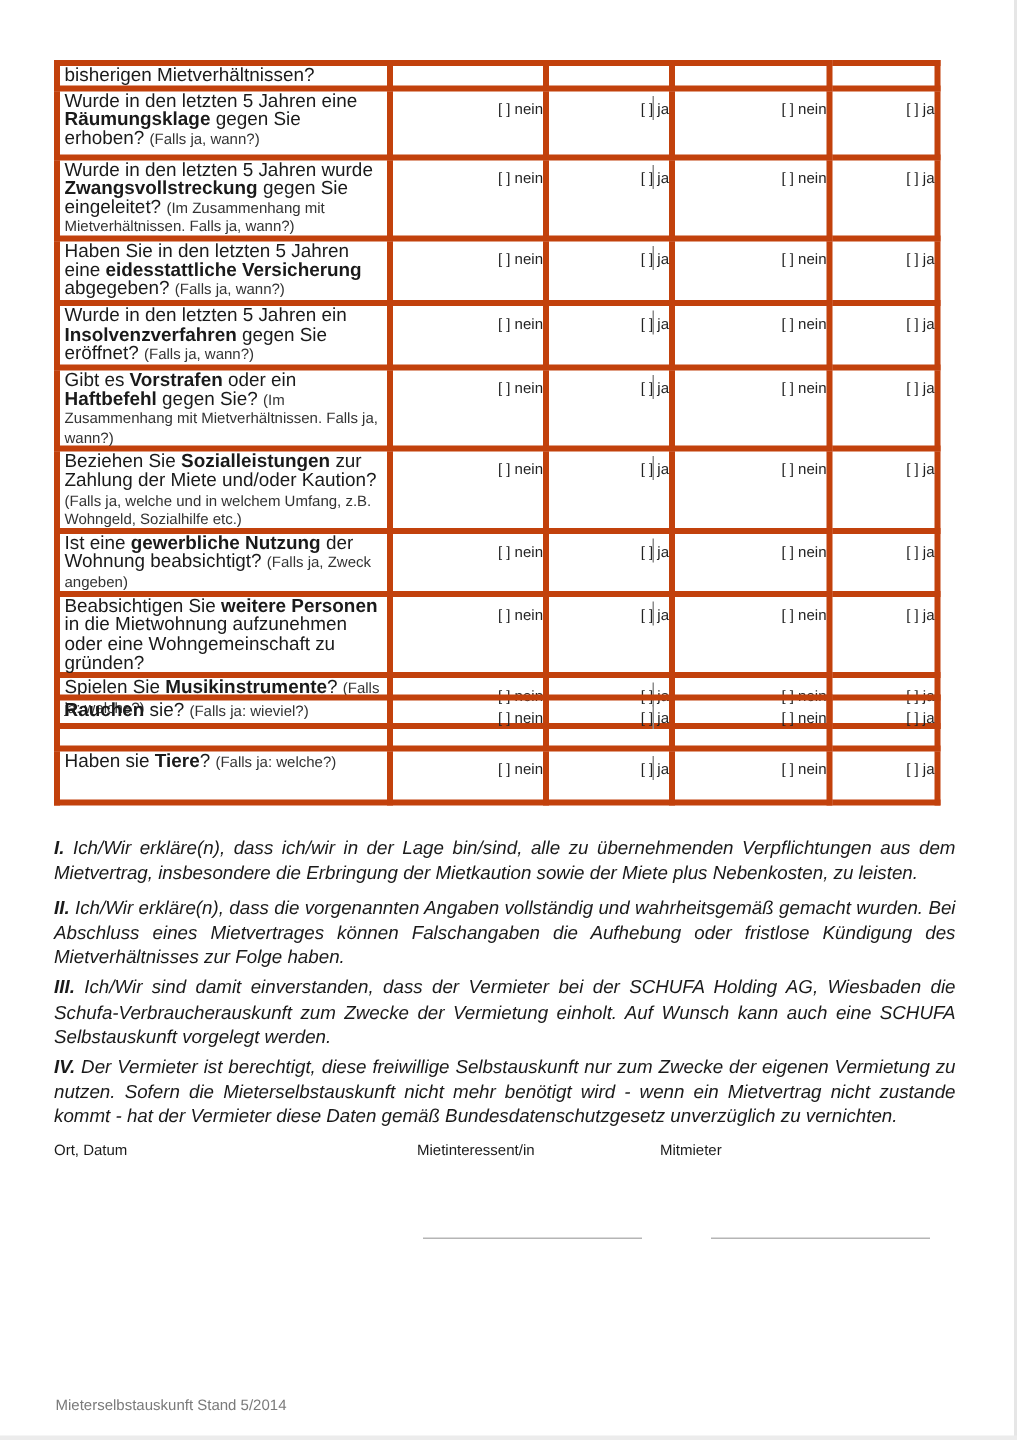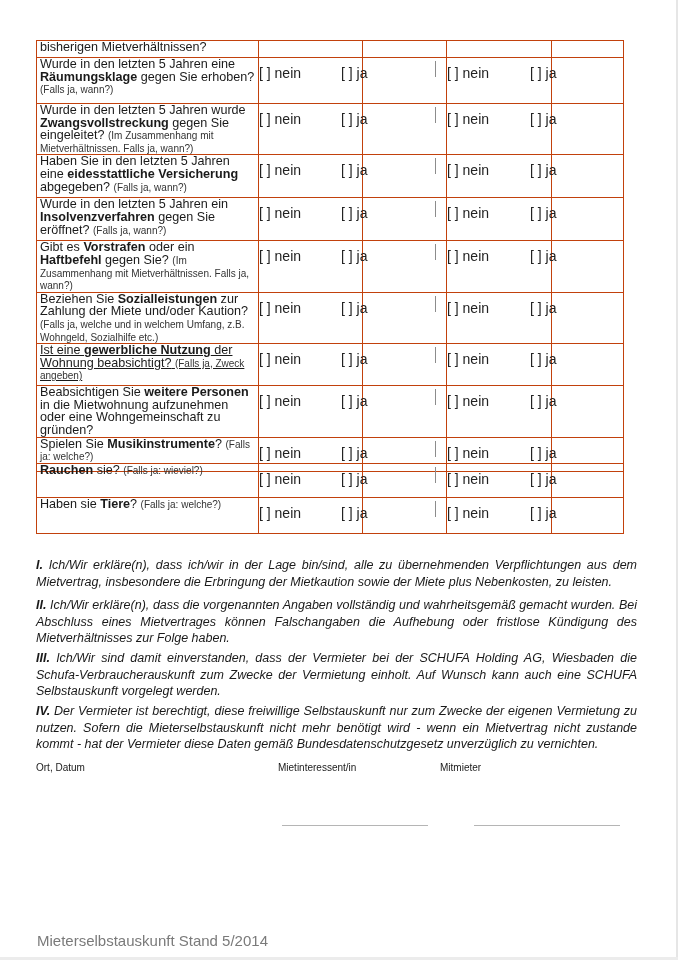--- a/index.html
+++ b/index.html
@@ -11,41 +11,41 @@
   }
   .edge { position: absolute; left: 676px; top: 0; width: 2px; height: 960px; background: #e6e6e6; }
   .bottom-edge { position: absolute; left: 0; top: 957px; width: 678px; height: 3px; background: #ececec; }
 
   table.q {
     position: absolute; left: 36px;
     border-collapse: collapse;
     table-layout: fixed;
   }
   table.q td {
-    border: 1px solid #c2410c;
+    border: 4px solid #c2410c;
     padding: 0;
     vertical-align: top;
     position: relative;
   }
   td.qcell { padding: 0 3px 0 3px !important; font-size: 12.6px; line-height: 12.6px; color: #1a1a1a; }
   td.qcell b { font-weight: bold; }
   .hint { font-size: 10px; line-height: 8px; color: #333; }
-  td.opt { text-align: left; font-size: 14px; color: #222; }
+  td.opt { text-align: right; font-size: 10px; color: #222; }
   td.opt span.lbl { display: inline-block; margin-top: 7px; }
   td.opt.ja span.lbl { margin-left: -22px; }
   .tick { position: absolute; right: 10px; top: 3px; width: 1px; height: 16px; background: #8c8c8c; }
 
   .para {
     position: absolute; left: 36px; width: 601px;
     font-size: 12.5px; line-height: 16.5px; text-align: justify; color: #1a1a1a; font-style: italic;
   }
   .para b { font-weight: bold; }
   .sig-label { position: absolute; font-size: 10px; color: #1a1a1a; }
   .sig-line { position: absolute; height: 1px; background: #b5b5b5; top: 825px; }
-  .footer { position: absolute; left: 37px; top: 932px; font-size: 15px; color: #7a7a7a; }
+  .footer { position: absolute; left: 37px; top: 932px; font-size: 10px; color: #7a7a7a; }
 </style>
 </head>
 <body>
 
 <div class="edge"></div>
 <div class="bottom-edge"></div>
 
 <table class="q" id="t1" style="top:40px;">
   <colgroup>
     <col style="width:222px">
@@ -97,21 +97,21 @@
         <td class="opt"><span class="lbl">[  ] nein</span></td>
         <td class="opt ja"><span class="lbl">[  ] ja</span></td>
       </tr>
       <tr style="height: 43px;">
         <td class="qcell"><span>Beziehen Sie </span><b>Sozialleistungen</b><span> zur Zahlung der Miete und/oder Kaution?</span> <span class="hint">(Falls ja, welche und in welchem Umfang, z.B. Wohngeld, Sozialhilfe etc.)</span></td>
         <td class="opt"><span class="lbl">[  ] nein</span></td>
         <td class="opt ja"><span class="lbl">[  ] ja</span><div class="tick"></div></td>
         <td class="opt"><span class="lbl">[  ] nein</span></td>
         <td class="opt ja"><span class="lbl">[  ] ja</span></td>
       </tr>
-      <tr style="height: 42px; text-decoration: underline;">
+      <tr style="height: 42px;">
         <td class="qcell"><span>Ist eine </span><b>gewerbliche Nutzung</b><span> der Wohnung beabsichtigt?</span> <span class="hint">(Falls ja, Zweck angeben)</span></td>
         <td class="opt"><span class="lbl">[  ] nein</span></td>
         <td class="opt ja"><span class="lbl">[  ] ja</span><div class="tick"></div></td>
         <td class="opt"><span class="lbl">[  ] nein</span></td>
         <td class="opt ja"><span class="lbl">[  ] ja</span></td>
       </tr>
       <tr style="height: 51px;">
         <td class="qcell"><span>Beabsichtigen Sie </span><b>weitere Personen</b><span> in die Mietwohnung aufzunehmen oder eine Wohngemeinschaft zu gründen?</span></td>
         <td class="opt"><span class="lbl">[  ] nein</span></td>
         <td class="opt ja"><span class="lbl">[  ] ja</span><div class="tick"></div></td>

